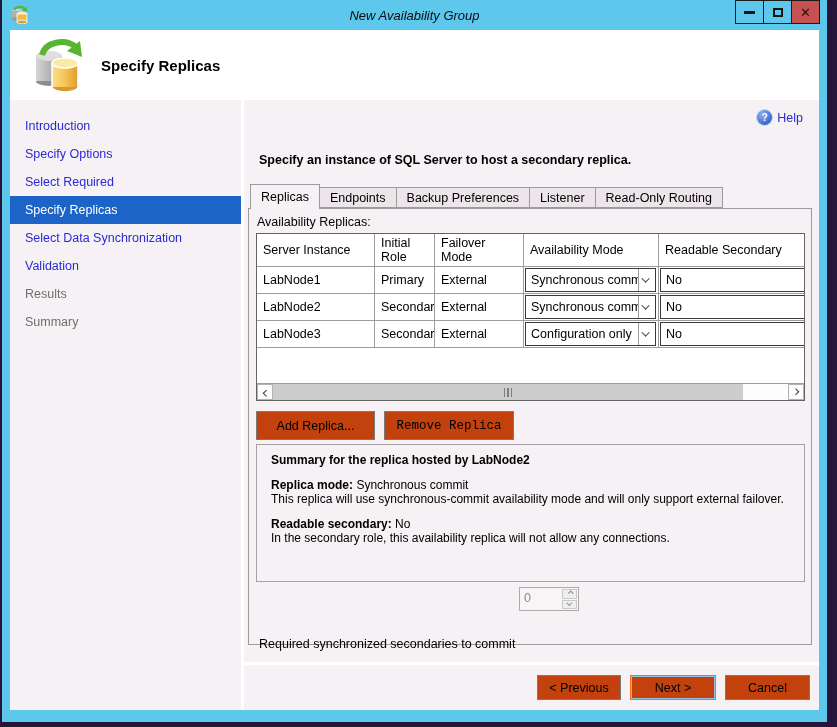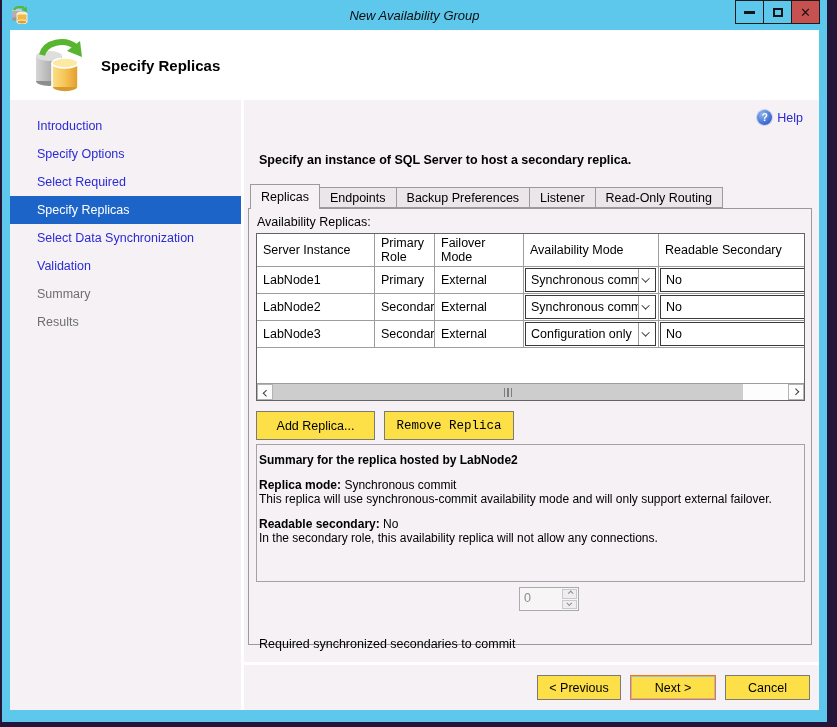--- a/index.html
+++ b/index.html
@@ -34,21 +34,21 @@
   
   .window-body {
     position: absolute; left: 8px; top: 30px; width: 809px; height: 680px;
     background: #f5f1f4; overflow: hidden;
   }
   .header { height: 70px; background: #fff; display: flex; align-items: center; }
   .header-icon { margin-left: 22px; }
   .header-title { margin-left: 17px; font-weight: bold; font-size: 15px; }
   
   .sidebar { position: absolute; left: 0; top: 70px; width: 231px; bottom: 0; padding-top: 12px; }
-  .side-item { height: 28px; line-height: 28px; padding-left: 27px; font-size: 12.5px; white-space: nowrap; }
+  .side-item { height: 28px; line-height: 28px; padding-left: 15px; font-size: 12.5px; white-space: nowrap; }
   .side-item.link { color: #2a2ad6; cursor: pointer; }
   .side-item.active { background: #1d64c9; color: #fff; }
   .side-item.disabled { color: #6f6f6f; }
   .divider-v { position: absolute; left: 231px; top: 70px; width: 3px; bottom: 0; background: #fff; }
   
   .main { position: absolute; left: 234px; top: 70px; right: 0; bottom: 0; }
   .help { position: absolute; top: 10px; right: 16px; display: flex; align-items: center; gap: 5px; font-size: 12.5px; color: #2a2ad6; cursor: pointer; }
   .help-icon {
     width: 15px; height: 15px; border-radius: 50%;
     background: radial-gradient(circle at 35% 30%, #8fb6ef, #3a66cc 70%);
@@ -102,31 +102,31 @@
   
   .grid-scroll { height: 17px; background: #f1f1f1; border-top: 1px solid #9d9d9d; display: flex; flex: none; }
   .sb-btn { width: 16px; background: #fdfdfd; border: 1px solid #b3b3b3; display: flex; align-items: center; justify-content: center; flex: none; cursor: pointer; }
   .chev-left  { width: 5px; height: 5px; border-left: 1.5px solid #3f3f3f; border-bottom: 1.5px solid #3f3f3f; transform: rotate(45deg) translateX(1px); }
   .chev-right { width: 5px; height: 5px; border-left: 1.5px solid #3f3f3f; border-bottom: 1.5px solid #3f3f3f; transform: rotate(-135deg) translateX(1px); }
   .sb-thumb { width: 470px; background: #cdcdcd; display: flex; align-items: center; justify-content: center; gap: 2px; cursor: pointer; }
   .grip { width: 1.5px; height: 9px; background: #7e7e7e; }
   .sb-track { flex: 1; background: #fdfdfd; }
   
   .btn {
-    background: #fde047; border: 1px solid #7a7a7a; font-family: "Liberation Sans", sans-serif;
+    background: #c2410c; border: 1px solid #7a7a7a; font-family: "Liberation Sans", sans-serif;
     font-size: 12.5px; color: #000; cursor: pointer;
   }
   .panel-buttons { position: absolute; left: 7px; top: 202px; display: flex; gap: 9px; }
   .panel-buttons .btn { height: 29px; }
   .btn-add { width: 119px; }
   .btn-remove { width: 130px; font-family: Liberation Mono, monospace; }
   
   .summary-box {
     position: absolute; left: 7px; top: 235px; right: 6px; height: 138px;
-    border: 1px solid #a8a0a6; padding: 8px 2px; font-size: 12px; line-height: 14px;
+    border: 1px solid #a8a0a6; padding: 8px 14px; font-size: 12px; line-height: 14px;
     overflow: hidden;
   }
   .sum-title { font-weight: bold; margin-bottom: 11px; }
   .sum-line b { font-weight: bold; }
   .sum-gap { height: 11px; }
   
   .spinner-label { position: absolute; left: 10px; top: 384px; font-size: 12.5px; margin-top: 44px; }
   .spinner {
     position: absolute; left: 270px; top: 378px; width: 60px; height: 24px;
     border: 1px solid #ababab; background: #f7f5f6; display: flex;
@@ -209,22 +209,22 @@
       <div class="header-title">Specify Replicas</div>
     </div>
 
     <div class="sidebar">
       <div class="side-item link">Introduction</div>
       <div class="side-item link">Specify Options</div>
       <div class="side-item link">Select Required</div>
       <div class="side-item active">Specify Replicas</div>
       <div class="side-item link">Select Data Synchronization</div>
       <div class="side-item link">Validation</div>
+      <div class="side-item disabled">Results</div>
       <div class="side-item disabled">Summary</div>
-      <div class="side-item disabled">Results</div>
     </div>
     <div class="divider-v"></div>
 
     <div class="main">
 
       <div class="help">
         <span class="help-icon">?</span>
         <span>Help</span>
       </div>
 
@@ -237,21 +237,21 @@
         <div class="tab">Listener</div>
         <div class="tab">Read-Only Routing</div>
       </div>
 
       <div class="panel">
         <div class="grid-label">Availability Replicas:</div>
 
         <div class="grid">
           <div class="grid-header">
             <div class="gh-cell c0">Server Instance</div>
-            <div class="gh-cell c1">Primary Role</div>
+            <div class="gh-cell c1">Initial Role</div>
             <div class="gh-cell c2">Failover Mode</div>
             <div class="gh-cell c3">Availability Mode</div>
             <div class="gh-cell c4">Readable Secondary</div>
           </div>
 
           <div class="grid-row">
             <div class="g-cell c0">LabNode1</div>
             <div class="g-cell c1">Primary</div>
             <div class="g-cell c2">External</div>
             <div class="g-cell c3 combo-cell">

